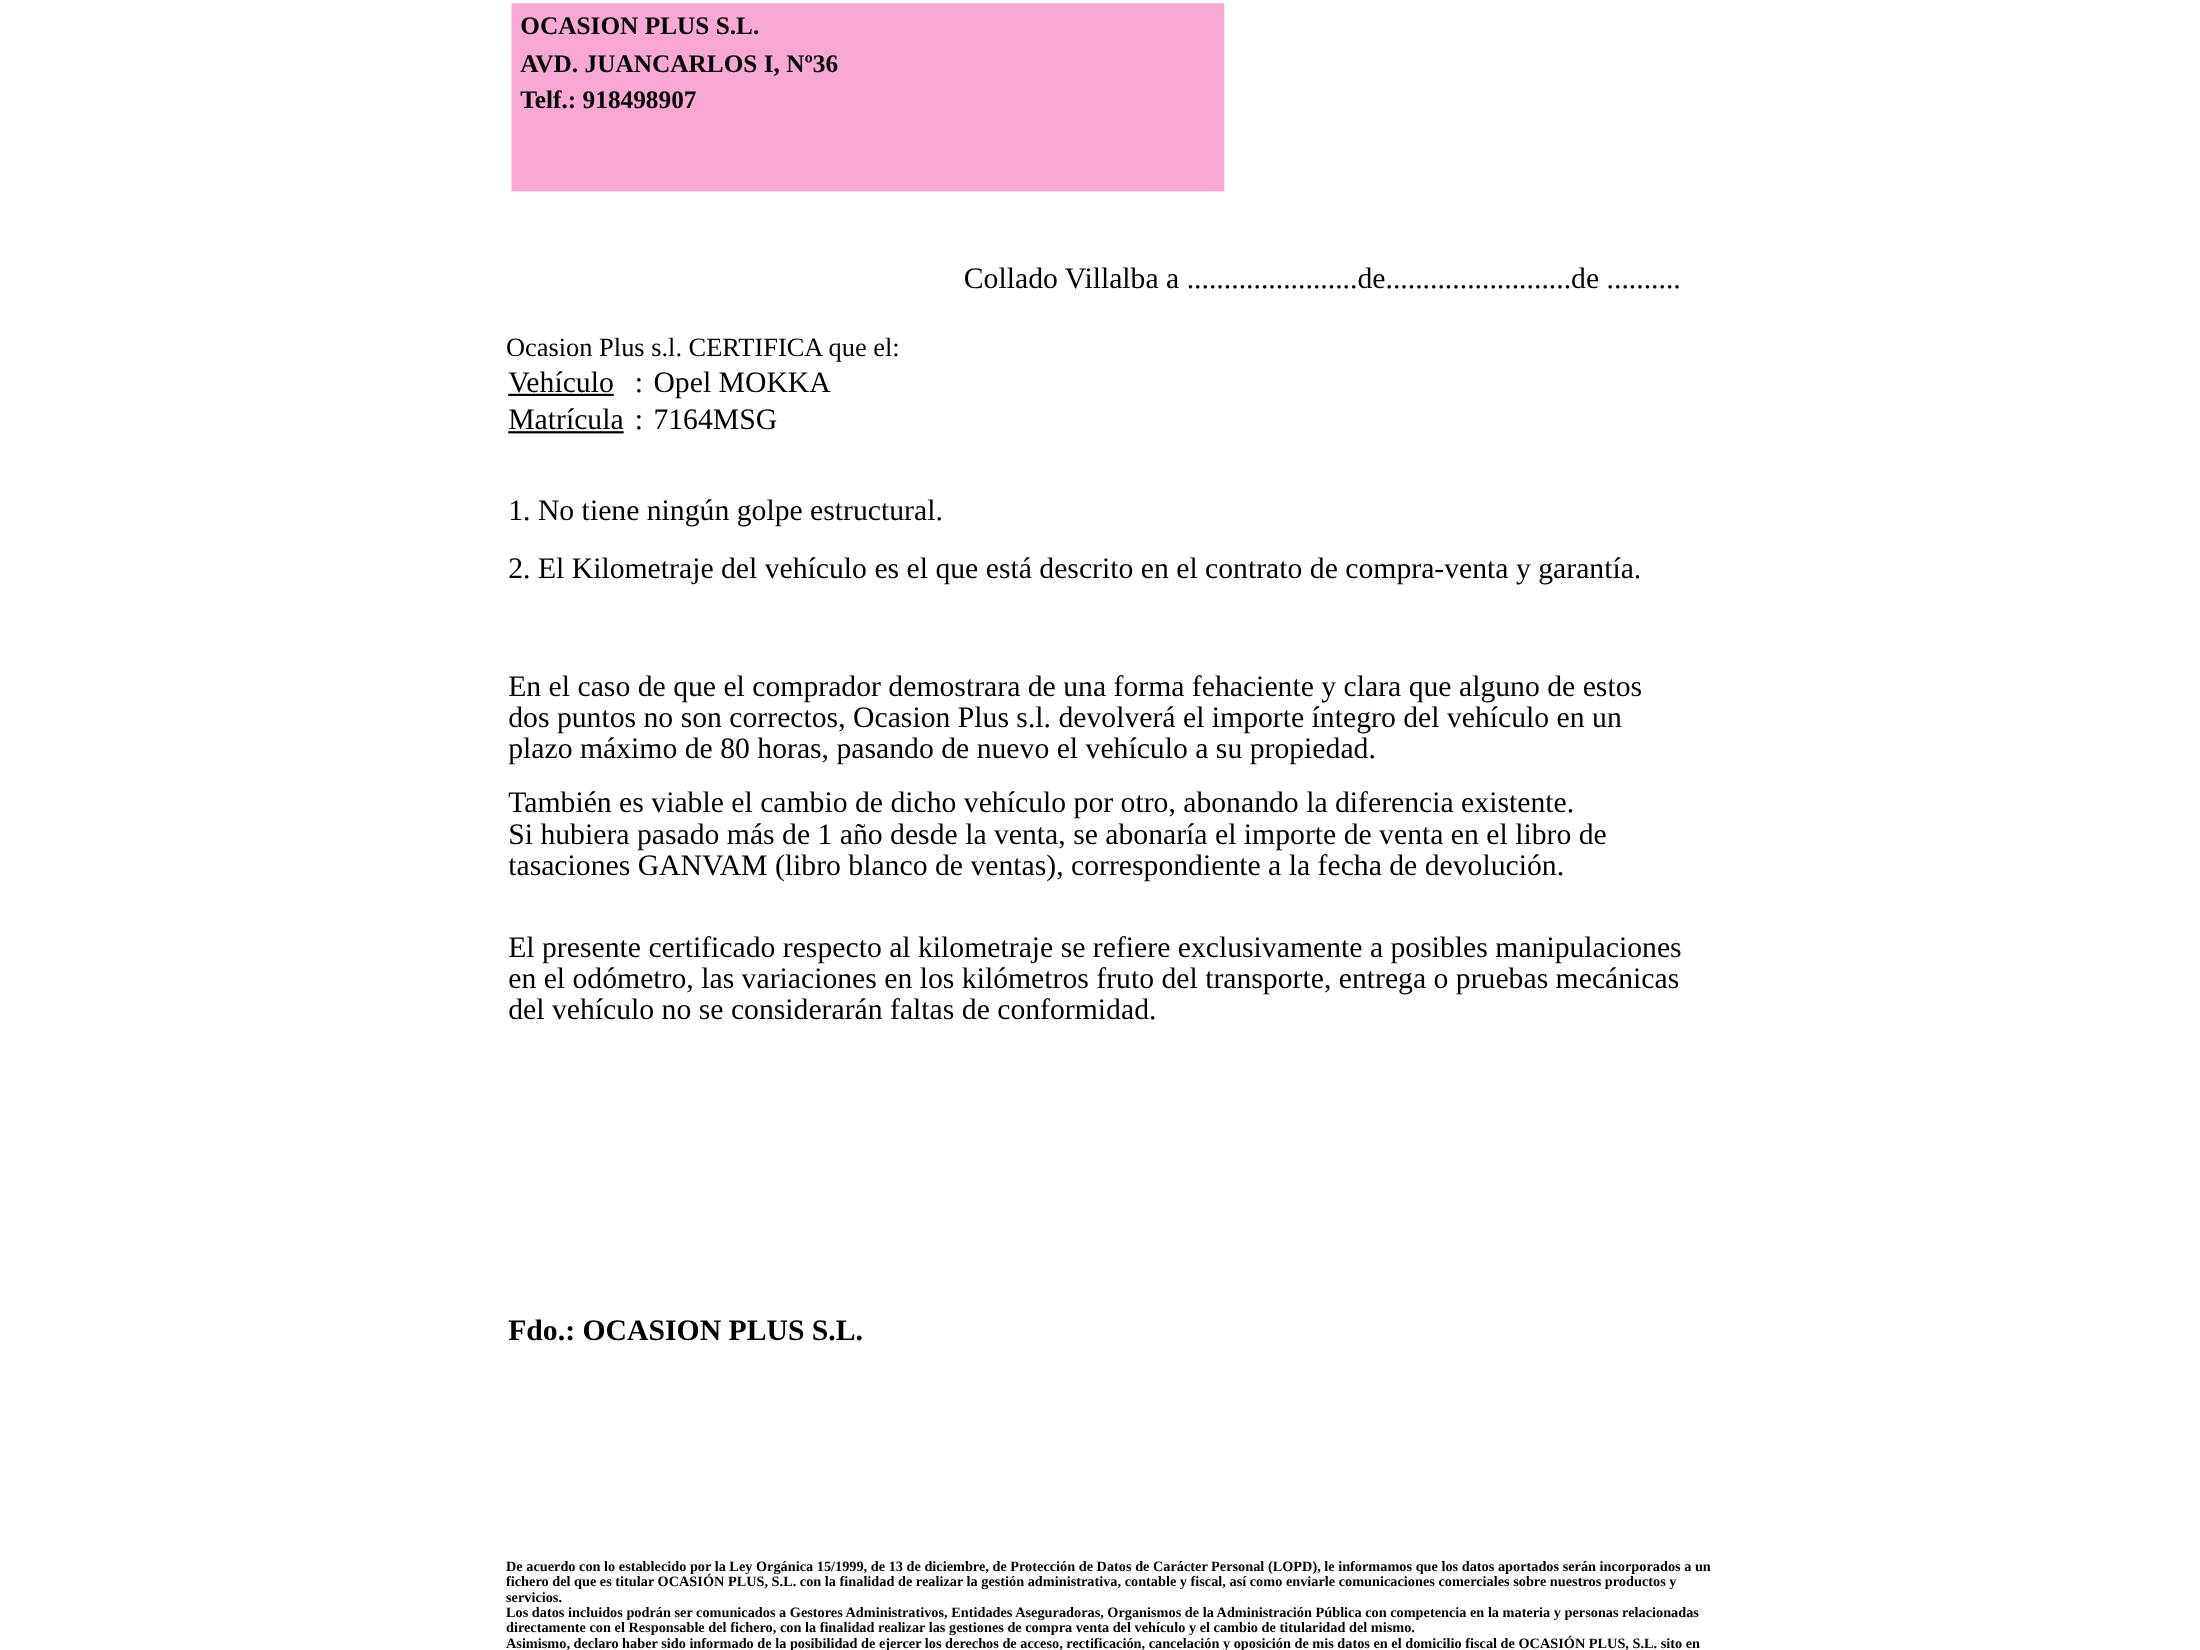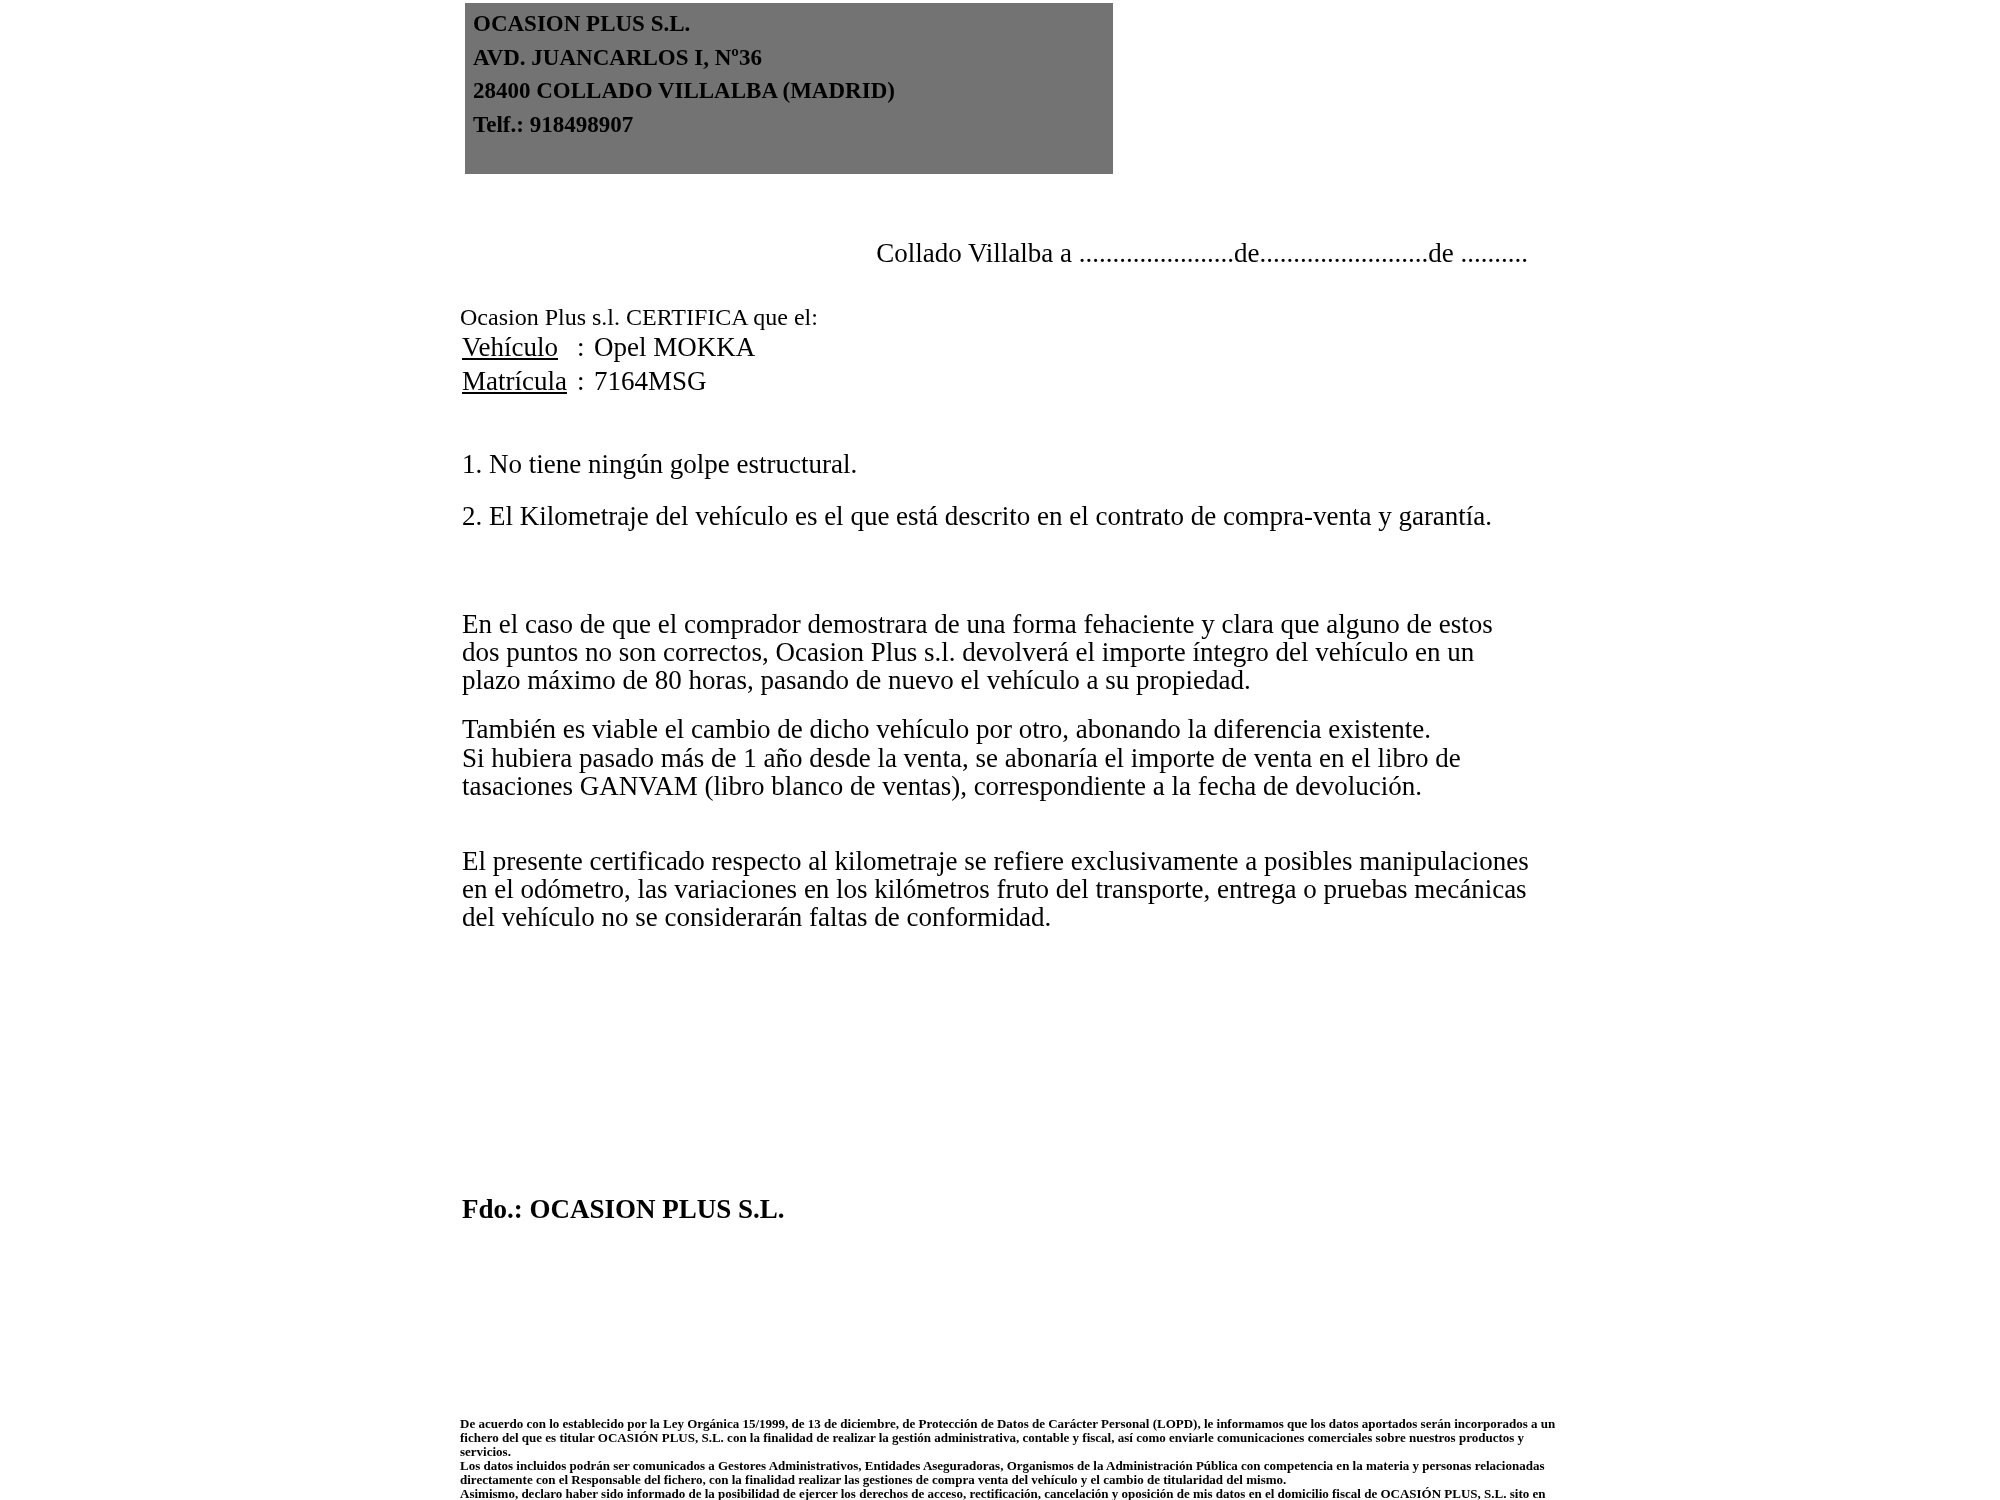--- a/index.html
+++ b/index.html
@@ -105,24 +105,23 @@
     width: 1102px;
     font-size: 13px;
     line-height: 14px;
     font-weight: bold;
   }
   .legal p { margin: 0; }
 </style>
 </head>
 <body style="background: rgb(255, 255, 255);">
 
-<div class="abs header-box" style="background: #737373;">
+<div class="abs header-box" style="background: #f9a8d4;">
   <div>OCASION PLUS S.L.</div>
   <div>AVD. JUANCARLOS I, Nº36</div>
-  <div>28400 COLLADO VILLALBA (MADRID)</div>
   <div>Telf.: 918498907</div>
 </div>
 
 <div class="abs date-line">Collado Villalba a .......................de.........................de ..........</div>
 
 <div class="abs cert-intro">Ocasion Plus s.l. CERTIFICA que el:</div>
 
 <div class="abs field-row row-vehicle">
   <span class="field-label">Vehículo</span><span class="field-sep">:</span><span class="field-value">Opel MOKKA</span>
 </div>

